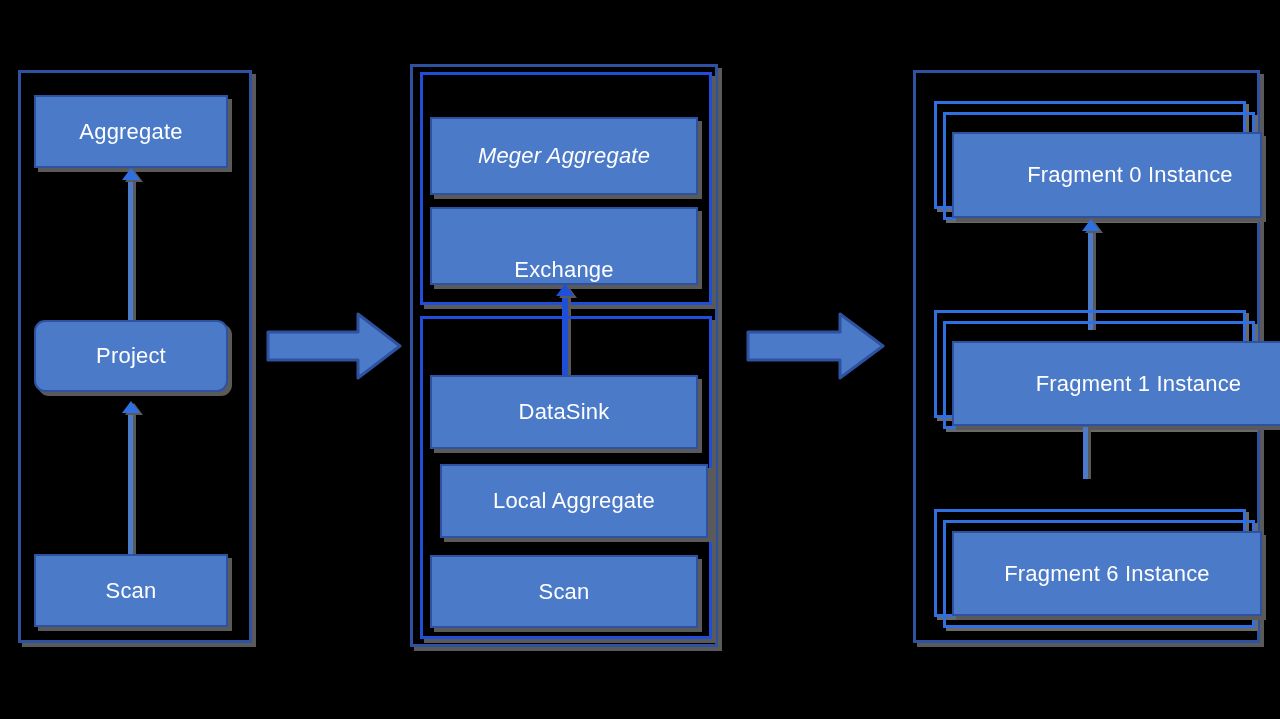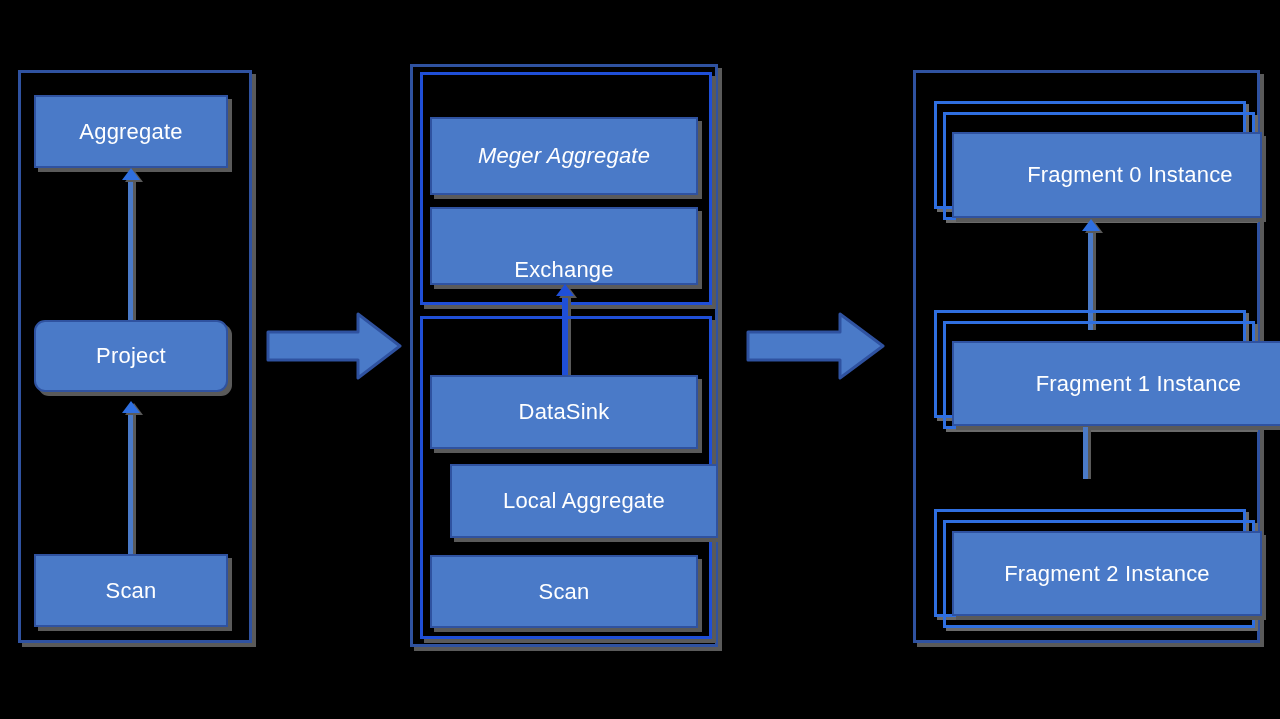--- a/index.html
+++ b/index.html
@@ -119,21 +119,21 @@
   </div>
 
   <div class="conn thick" style="left:562px; top:293px; height:90px;"></div>
   <div class="arrowhead deep" style="left:556px; top:284px;"></div>
 
   <div class="subpanel" style="left:420px; top:316px; width:292px; height:323px;"></div>
 
   <div class="node" style="left:430px; top:375px; width:268px; height:74px;">
     <span>DataSink</span>
   </div>
-  <div class="node" style="left:450px; top:464px; width:268px; height:74px;">
+  <div class="node" style="left:440px; top:464px; width:268px; height:74px;">
     <span>Local Aggregate</span>
   </div>
   <div class="node" style="left:430px; top:555px; width:268px; height:73px;">
     <span>Scan</span>
   </div>
 
   <div class="block-arrow" style="left:746px; top:310px;">
     <svg width="140" height="72" viewBox="0 0 140 72">
       <polygon points="2,22 94,22 94,4 137,36 94,68 94,50 2,50" fill="#4a7ac8" stroke="#2f52a0" stroke-width="3" stroke-linejoin="round"></polygon>
     </svg>
@@ -154,16 +154,16 @@
   <div class="ghost" style="left:943px; top:321px; width:312px; height:108px;"></div>
   <div class="node" style="left:952px; top:341px; width:373px; height:85px;">
     <span>Fragment 1 Instance</span>
   </div>
 
   <div class="conn" style="left:1083px; top:427px; height:52px;"></div>
 
   <div class="ghost" style="left:934px; top:509px; width:312px; height:108px;"></div>
   <div class="ghost" style="left:943px; top:520px; width:312px; height:108px;"></div>
   <div class="node" style="left:952px; top:531px; width:310px; height:85px;">
-    <span>Fragment 2 Instance</span>
+    <span>Fragment 6 Instance</span>
   </div>
 
 </div>
 
 </body></html>

